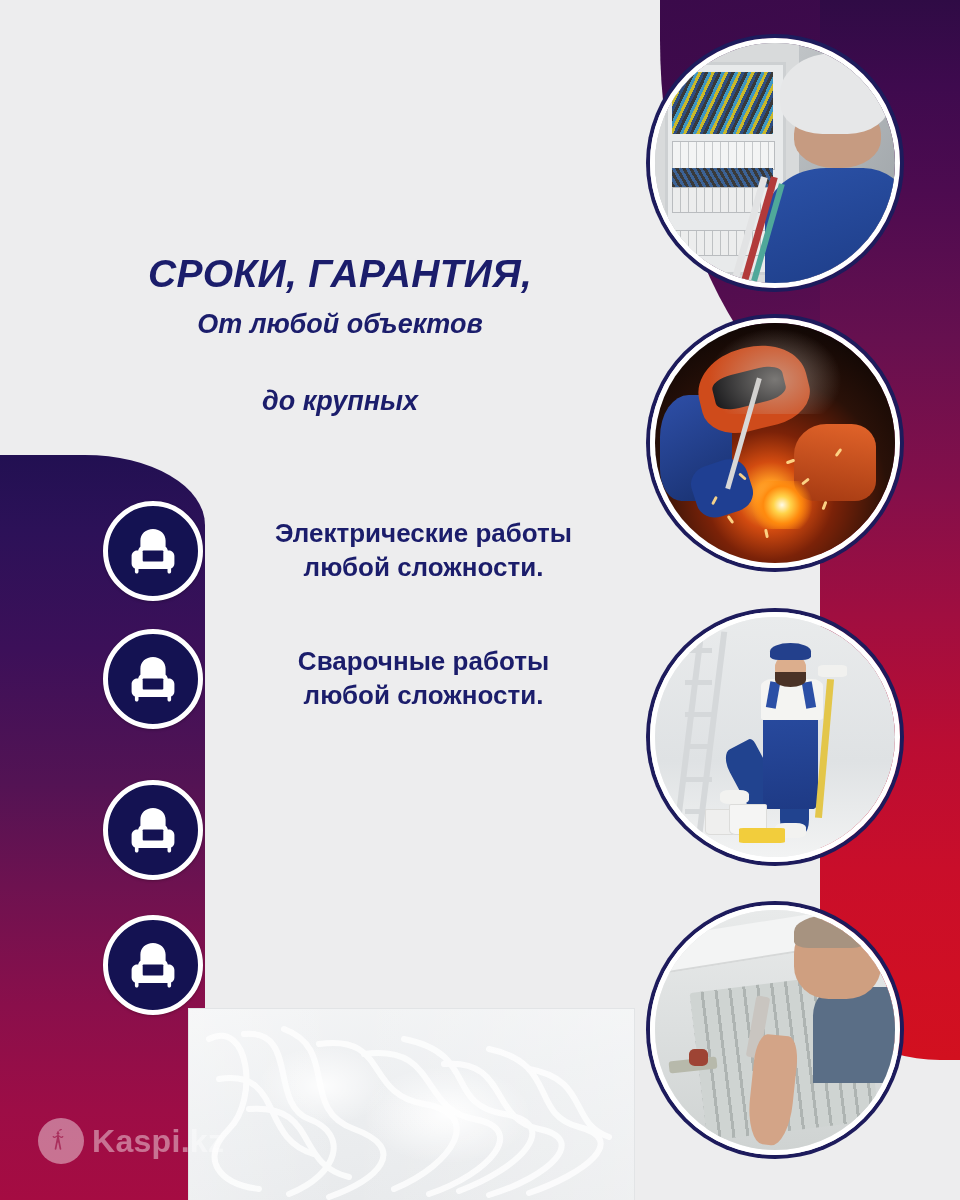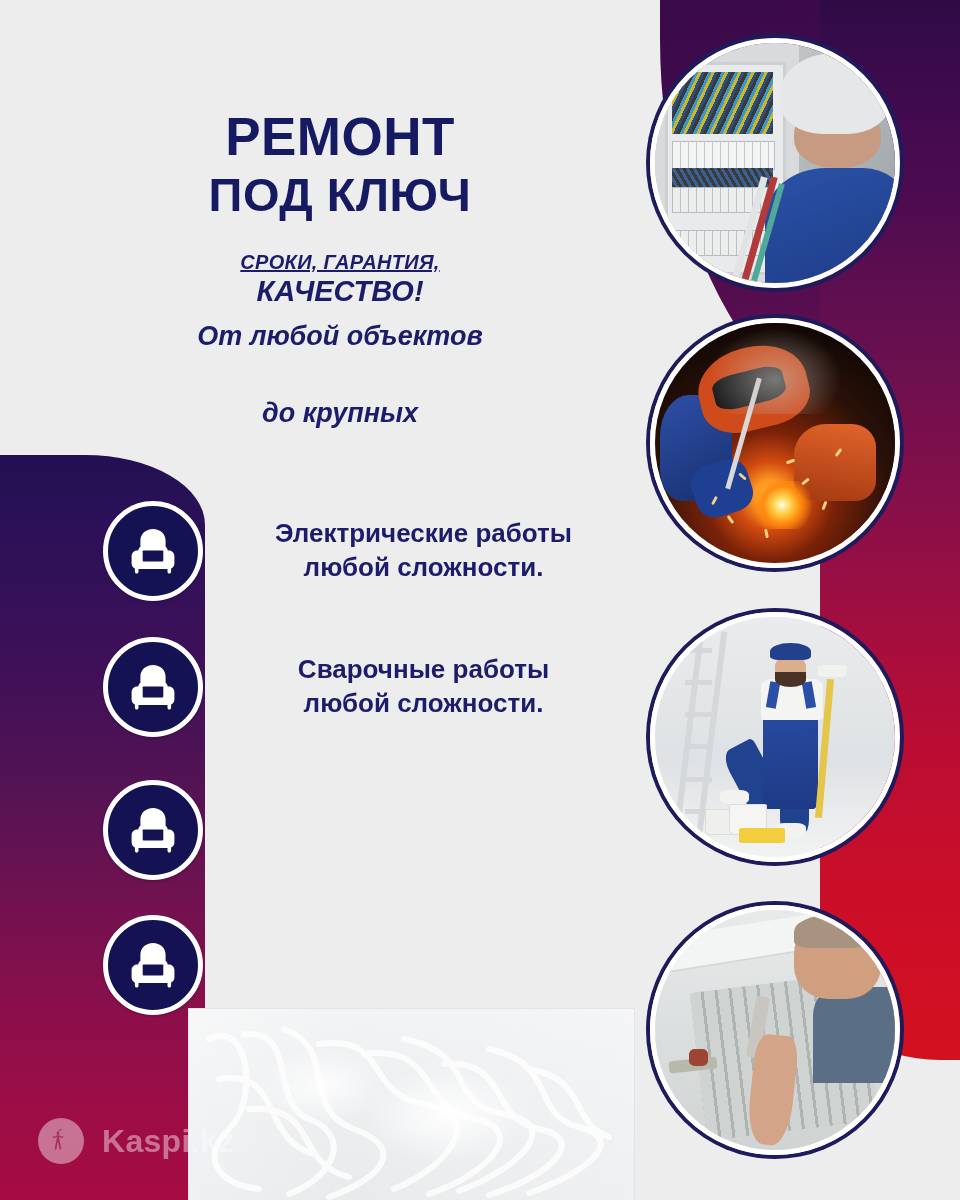--- a/index.html
+++ b/index.html
@@ -95,40 +95,40 @@
 
   .subhead{
     position:absolute;
     left:60px;top:250px;
     width:560px;
     text-align:center;
     color:#1b1d6b;
     font-style:italic;font-weight:bold;
     line-height:1.22;
   }
-  .subhead .s1{display:block;font-size:20px;letter-spacing:.3px;text-decoration:underline;}
+  .subhead .s1{display:block;font-size:39px;letter-spacing:.3px;}
   .subhead .s2{display:block;font-size:29px;}
   .subhead .s3{display:block;font-size:27px;margin-top:10px;}
   .subhead .s4{display:block;font-size:27px;margin-top:44px;}
 
   
   .service-list{
     position:absolute;
     left:0;top:492px;
     width:640px;
   }
   .service-row{
     position:absolute;
     left:0;
     width:640px;
     height:110px;
     display:flex;align-items:center;
   }
   .service-row.r0{top:4px;}
-  .service-row.r1{top:140px;}
+  .service-row.r1{top:132px;}
   .service-row.r2{top:283px;}
   .service-row.r3{top:418px;}
 
   .service-icon{
     position:relative;
     flex:0 0 auto;
     margin-left:103px;
     width:100px;height:100px;
     border-radius:50%;
     background:#141252;
@@ -238,21 +238,21 @@
   .ph-rad .head{position:absolute;right:6%;top:3%;width:36%;height:34%;background:#cf9f80;border-radius:45% 45% 40% 40%;}
   .ph-rad .hair{position:absolute;right:12%;top:2%;width:30%;height:14%;background:#a79380;border-radius:50% 50% 20% 20%;}
   .ph-rad .torso{position:absolute;right:0;top:32%;width:34%;height:40%;background:#5a6e86;border-radius:30% 0 0 0;}
   .ph-rad .arm{position:absolute;left:40%;top:52%;width:18%;height:46%;background:#d3a487;border-radius:26% 26% 40% 40%;transform:rotate(6deg);}
   .ph-rad .tool{position:absolute;left:40%;top:36%;width:6%;height:26%;background:#c9c5c0;transform:rotate(10deg);border-radius:3px;}
 
   
   .watermark{
     position:absolute;
     left:38px;bottom:36px;
-    display:flex;align-items:center;gap:18px;
+    display:flex;align-items:center;gap:8px;
     opacity:.42;
     pointer-events:none;
   }
   .wm-badge{
     width:46px;height:46px;border-radius:50%;
     background:#ffffff;
     display:flex;align-items:center;justify-content:center;
   }
   .wm-badge svg{width:30px;height:30px;display:block;}
   .wm-text{
@@ -281,28 +281,23 @@
         <path d="M255 55 C 320 50, 300 110, 350 120 S 360 168, 300 186"></path>
         <path d="M300 40 C 370 55, 340 105, 390 118 S 395 165, 340 184"></path>
         <path d="M340 60 C 400 70, 380 115, 420 128"></path>
         <path d="M30 70 C 95 60, 70 130, 125 145"></path>
         <path d="M60 100 C 130 95, 105 155, 160 168"></path>
       </g>
     </svg>
     <div class="bg-cable-shade"></div>
   </div>
 
-  <h1 class="headline">
-    <span class="l1">РЕМОНТ</span>
-    <span class="l2">ПОД КЛЮЧ</span>
-  </h1>
 
   <div class="subhead">
     <span class="s1">СРОКИ, ГАРАНТИЯ,</span>
-    <span class="s2">КАЧЕСТВО!</span>
     <span class="s3">От любой объектов</span>
     <span class="s4">до крупных</span>
   </div>
 
   <div class="service-list">
 
     <div class="service-row r0">
       <div class="service-icon">
         <svg viewBox="0 0 52 46" aria-hidden="true">
           <path fill="#ffffff" d="M26 1c-7.2 0-12.6 5-12.6 11.6v6.1c-1.2.9-2 2.3-2.2 3.9H10c-3 0-5.4 2.5-5.4 5.6v7.2c0 2.3 1.4 4.3 3.3 5.1v3.2c0 1 .8 1.8 1.8 1.8s1.8-.8 1.8-1.8v-2.8h29v2.8c0 1 .8 1.8 1.8 1.8s1.8-.8 1.8-1.8v-3.2c2-.8 3.3-2.8 3.3-5.1v-7.2c0-3.1-2.4-5.6-5.4-5.6h-1.2c-.2-1.6-1-3-2.2-3.9v-6.1C38.6 6 33.2 1 26 1z"></path>

